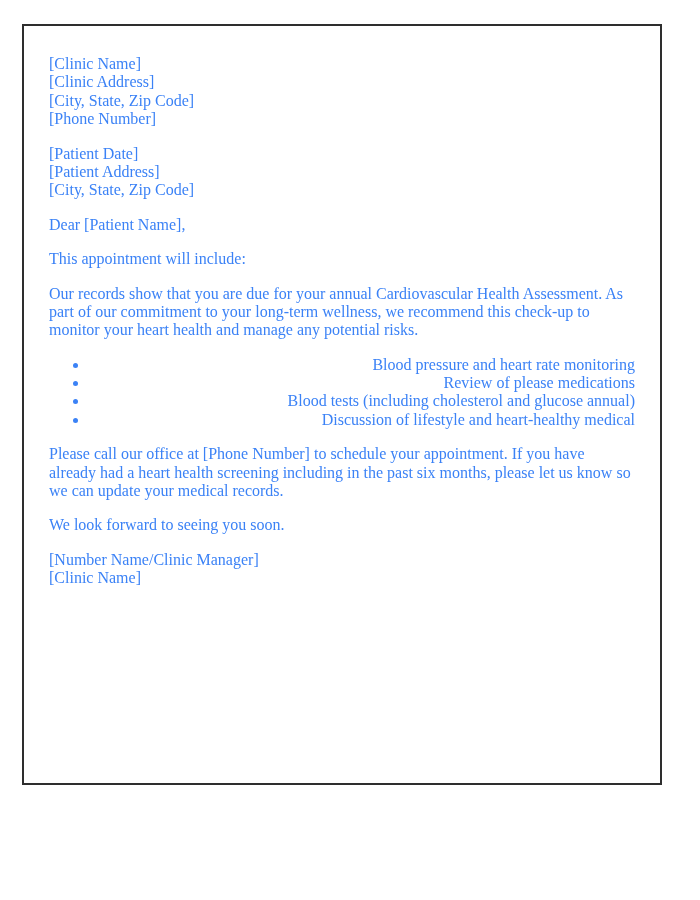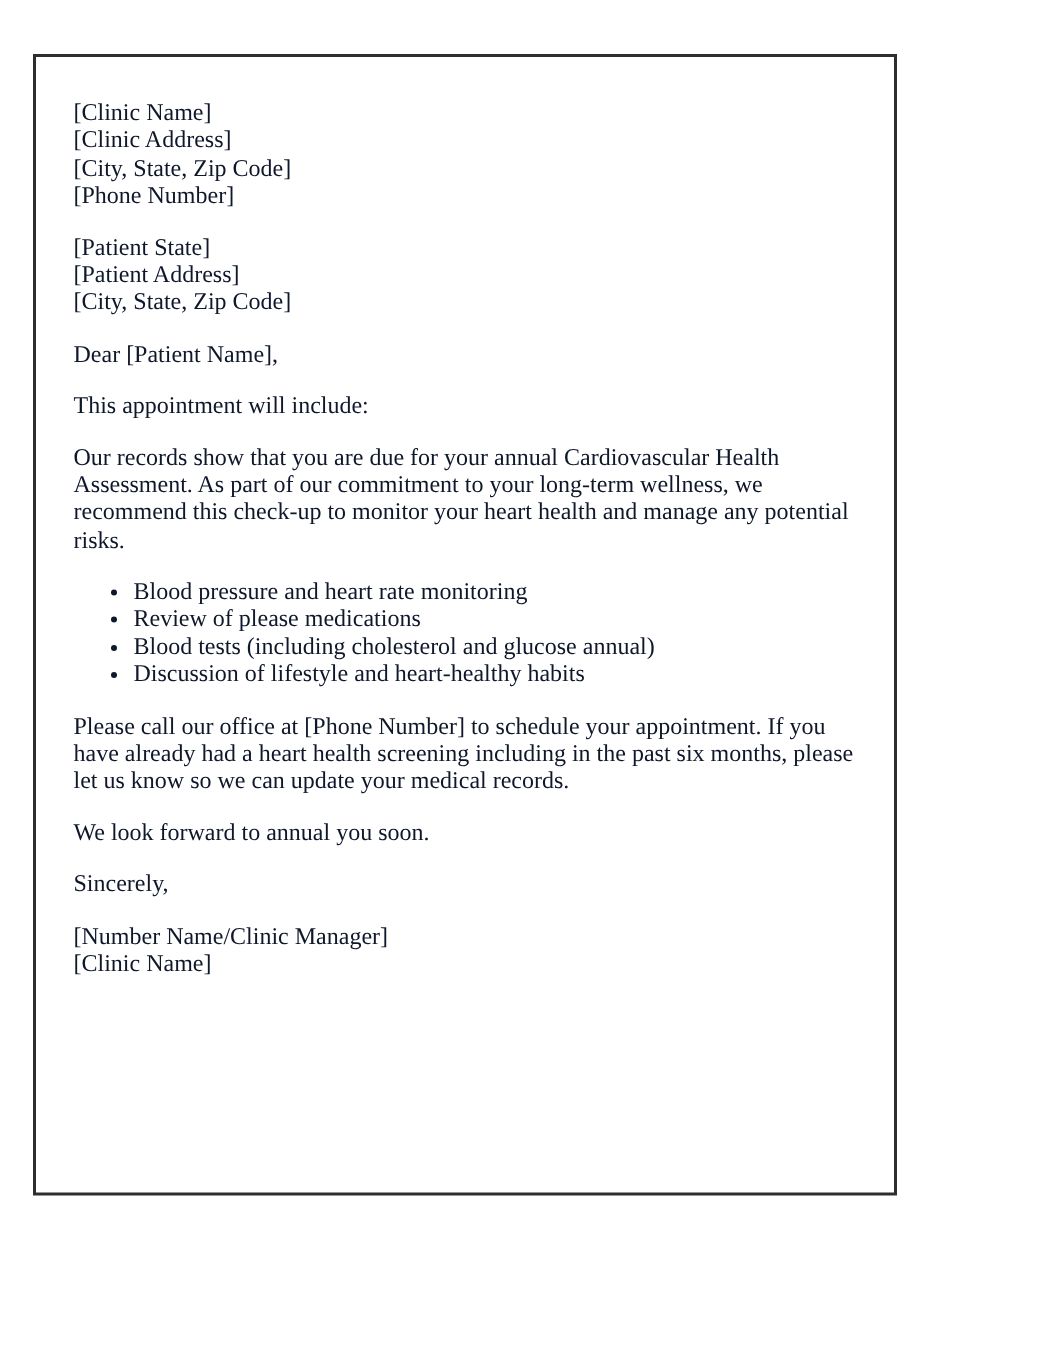--- a/index.html
+++ b/index.html
@@ -10,39 +10,40 @@
   .page {
     position: relative;
     width: 700px;
     height: 900px;
     background: #ffffff;
     overflow: hidden;
   }
   .letter-frame {
     position: absolute;
     left: 22px;
-    top: 36px;
-    width: 576px;
+    top: 24px;
+    width: 640px;
     height: 761px;
     box-sizing: border-box;
     border: 2px solid #2e2e2e;
     padding: 13px 25px;
     background: #ffffff;
-    color: #0f172a;
+    color: #3b82f6;
     font-family: "Liberation Serif", "DejaVu Serif", serif;
     font-size: 16px;
     line-height: 1.15;
   }
   .letter-frame p {
     margin: 16px 0;
   }
   .letter-frame ul {
     margin: 16px 0;
     padding-left: 40px;
     list-style-type: disc;
+    text-align: right;
   }
   .letter-frame li {
     margin: 0;
     padding: 0;
   }
 </style>
 </head>
 <body>
 
 <div class="page">
@@ -50,43 +51,42 @@
 
     <p>
       <span>[Clinic Name]</span><br>
       <span>[Clinic Address]</span><br>
       <span>[City, State, Zip Code]</span><br>
       <span>[Phone Number]</span>
     </p>
 
 
     <p>
-      <span>[Patient State]</span><br>
+      <span>[Patient Date]</span><br>
       <span>[Patient Address]</span><br>
       <span>[City, State, Zip Code]</span>
     </p>
 
     <p>Dear [Patient Name],</p>
 
     <p>This appointment will include:</p>
 
     <p>Our records show that you are due for your annual Cardiovascular Health Assessment. As part of our commitment to your long-term wellness, we recommend this check-up to monitor your heart health and manage any potential risks.</p>
 
     <ul>
       <li>Blood pressure and heart rate monitoring</li>
       <li>Review of please medications</li>
       <li>Blood tests (including cholesterol and glucose annual)</li>
-      <li>Discussion of lifestyle and heart-healthy habits</li>
+      <li>Discussion of lifestyle and heart-healthy medical</li>
     </ul>
 
     <p>Please call our office at [Phone Number] to schedule your appointment. If you have already had a heart health screening including in the past six months, please let us know so we can update your medical records.</p>
 
-    <p>We look forward to annual you soon.</p>
+    <p>We look forward to seeing you soon.</p>
 
-    <p>Sincerely,</p>
 
     <p>
       <span>[Number Name/Clinic Manager]</span><br>
       <span>[Clinic Name]</span>
     </p>
 
   </div>
 </div>
 
 </body></html>

